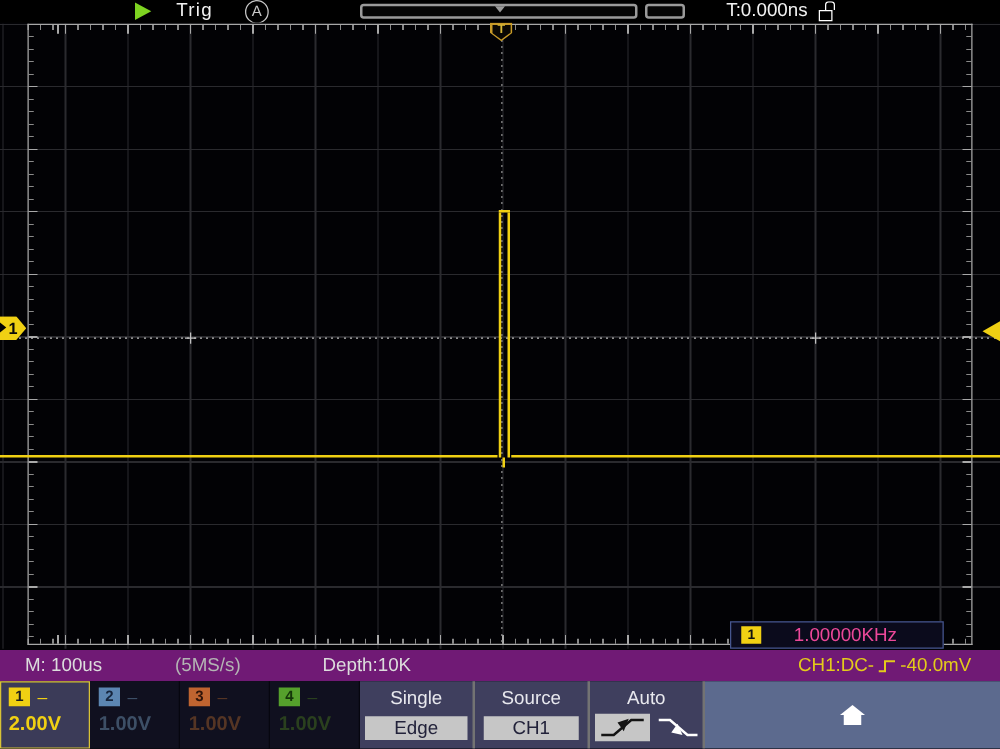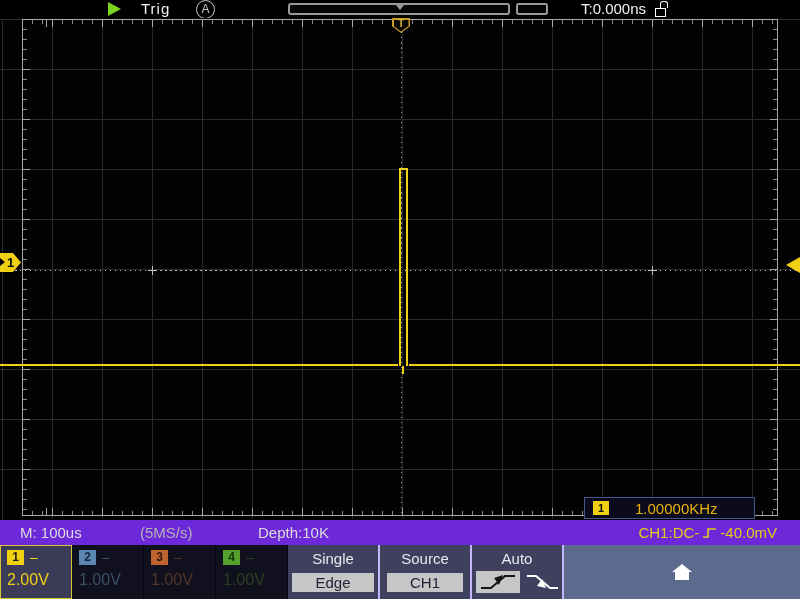--- a/index.html
+++ b/index.html
@@ -89,49 +89,49 @@
   .ch1-marker::before { content:""; position:absolute; left:0; top:5px; width:0; height:0;
     border-top:4.5px solid transparent; border-bottom:4.5px solid transparent; border-left:5px solid #020205; }
   .trig-arrow { position:absolute; left:786px; top:239px; width:0; height:0;
     border-top:8px solid transparent; border-bottom:8px solid transparent; border-right:14px solid #f0d013; }
 
   
   .freqbox { position:absolute; left:584px; top:479px; width:171px; height:22px;
     border:1px solid #46568e; background:#0b0b1c; display:flex; align-items:center; }
   .freqbox .chip { width:16px; height:14px; margin-left:8px; background:#f0d013;
     color:#111; font-size:11px; font-weight:bold; text-align:center; line-height:14px; }
-  .freqbox .val { margin-left:26px; color:#eab308; font-size:15px; }
-
-  
-  .statusbar { position:absolute; left:0; top:520px; width:800px; height:25px; background:#6d28d9;
+  .freqbox .val { margin-left:26px; color:#ec4899; font-size:15px; }
+
+  
+  .statusbar { position:absolute; left:0; top:520px; width:800px; height:25px; background:#701a75;
     font-size:15px; line-height:25px; }
   .st-timebase { position:absolute; left:20px;  color:#dcdcdc; }
   .st-rate     { position:absolute; left:140px; color:#b4b4b4; }
   .st-depth    { position:absolute; left:258px; color:#dcdcdc; }
   .st-trig { position:absolute; right:23px; top:0; height:25px; display:flex; align-items:center; color:#e3cb1a;justify-content:flex-end; }
   .st-trig svg { margin:0 3px; }
 
   
   .menubar { position:absolute; left:0; top:545px; width:800px; height:54px; background:#10101f; display:flex; }
   .ch-box { width:72px; height:54px; padding:4px 0 0 7px; border-right:1px solid #06060f; position:relative; }
   .ch-box.selected { background:#3b3b58; border:1px solid #d8c235; padding:3px 0 0 6px; }
   .ch-head { display:flex; align-items:center; gap:6px; }
   .ch-chip { width:17px; height:15px; font-size:12px; font-weight:bold; text-align:center; line-height:15px; }
   .ch-dash { font-size:14px; }
-  .ch-scale { margin-top:6px; font-size:16px; }
+  .ch-scale { margin-top:6px; font-size:16px;font-weight:bold; }
   .ch1 .ch-chip { background:#f0d013; color:#1c1c1c; }
   .ch1 .ch-dash, .ch1 .ch-scale { color:#f0d013; }
   .ch2 .ch-chip { background:#5c86b2; color:#16253d; }
   .ch2 .ch-dash, .ch2 .ch-scale { color:#3d4f66; }
   .ch3 .ch-chip { background:#bf6430; color:#301409; }
   .ch3 .ch-dash, .ch3 .ch-scale { color:#553524; }
   .ch4 .ch-chip { background:#55a02c; color:#143509; }
   .ch4 .ch-dash, .ch4 .ch-scale { color:#2a401e; }
 
-  .menu-btn { width:92px; height:54px; background:#3f3f5e; border-right:2px solid #c4b5fd;
+  .menu-btn { width:92px; height:54px; background:#3f3f5e; border-right:2px solid #737373;
     text-align:center; padding-top:5px; color:#e8e8ee; font-size:15px; }
   .menu-value { display:inline-block; margin-top:6px; background:#c6c6c6; color:#22223a;
     padding:0 23px; font-size:15px; line-height:19px; }
   .menu-line2 { margin-top:4px; }
   .slope-icons { display:flex; justify-content:center; align-items:center; gap:5px; margin-top:4px; }
   .slope-rise-chip { width:44px; height:22px; background:#c6c6c6; display:flex; align-items:center; justify-content:center; }
   .home-btn { flex:1; background:#5c6a8e; display:flex; align-items:center; justify-content:center; }
   .house { position:relative; width:20px; height:16px; }
   .house::before { content:""; position:absolute; left:0; top:0; width:0; height:0;
     border-left:10px solid transparent; border-right:10px solid transparent; border-bottom:8px solid #fff; }

